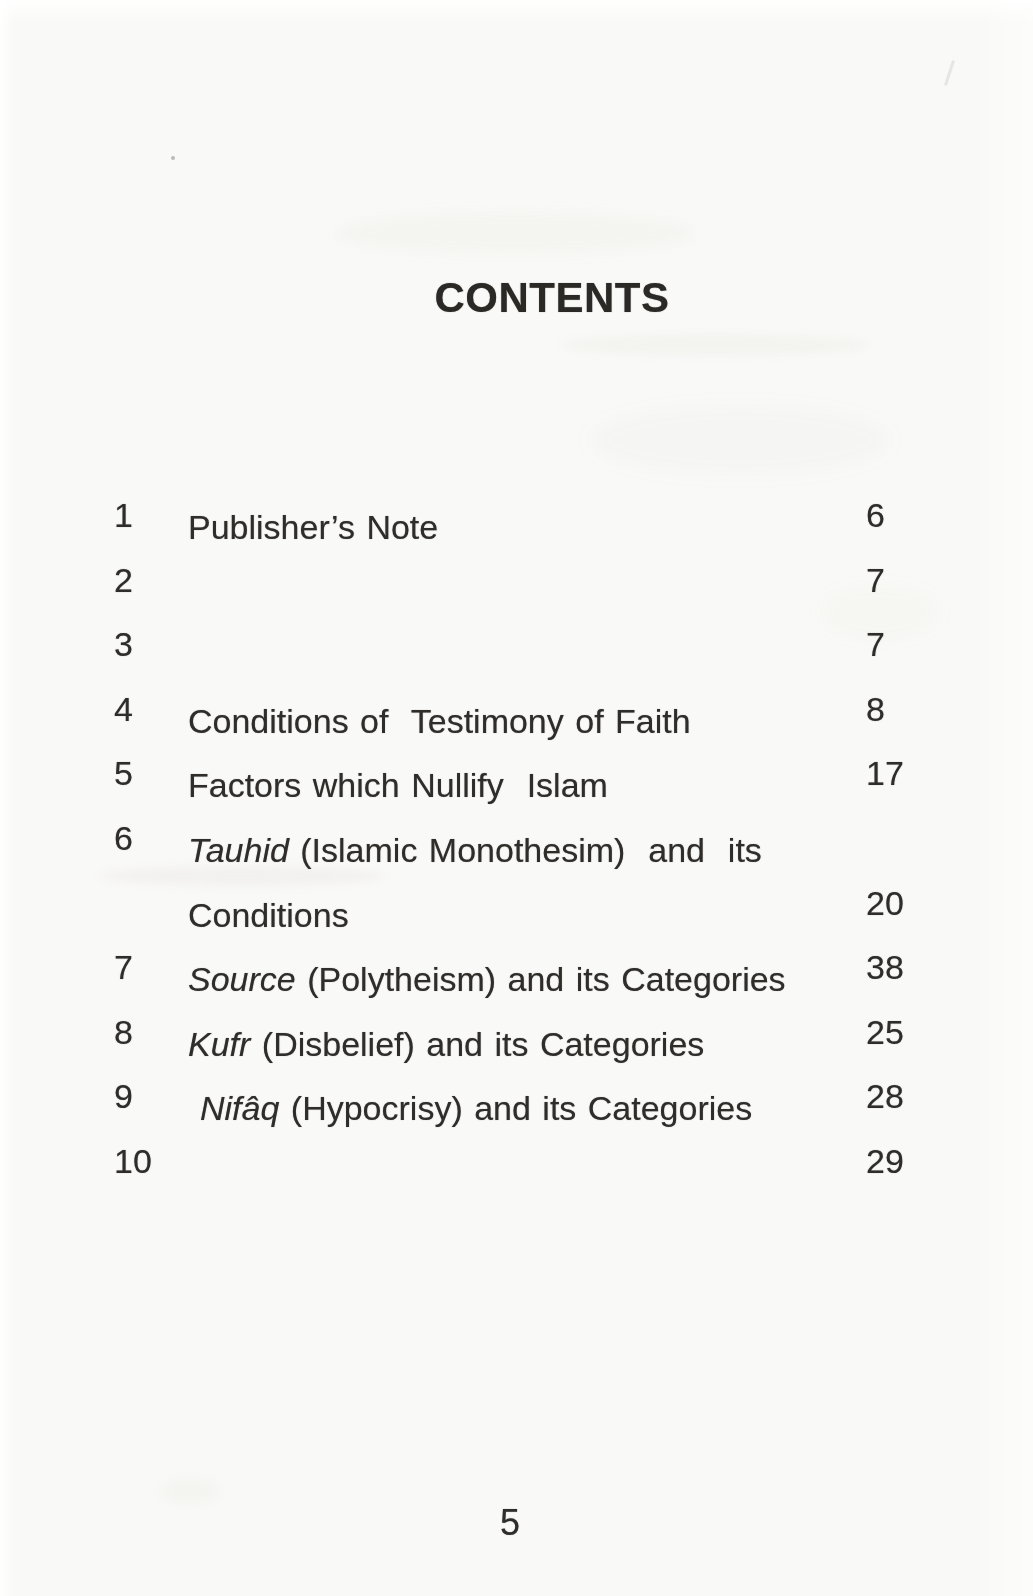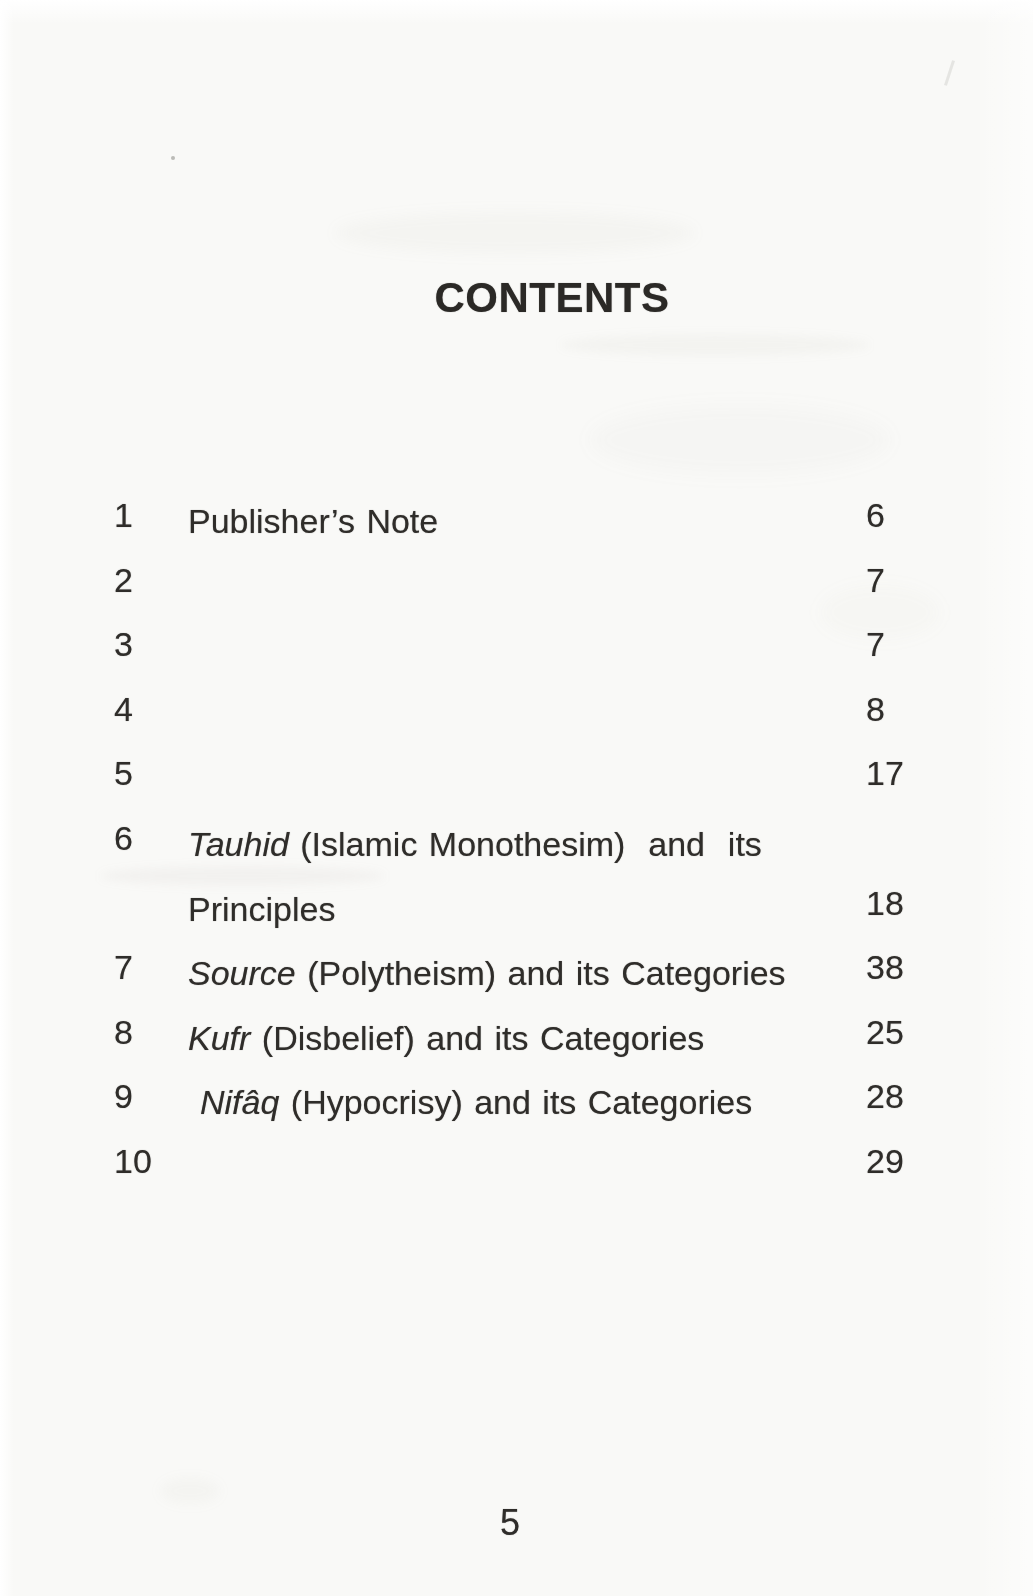--- a/index.html
+++ b/index.html
@@ -91,21 +91,21 @@
     text-shadow: 0 0 1px rgba(47,45,42,0.5);
   }
   .toc-line .num {
     position: absolute;
     left: 114px;
     top: 0;
   }
   .toc-line .ttl {
     position: absolute;
     left: 188px;
-    top: 6px;
+    top: 12px;
     white-space: pre-wrap;   
     word-spacing: 2px;
   }
   .toc-line .pg {
     position: absolute;
     left: 866px;
     top: 0;
   }
 
   .footer-num {
@@ -148,35 +148,37 @@
       <div class="toc-line" style="top: 562.6px;">
         <span class="num">2</span>
         <span class="pg">7</span>
       </div>
       <div class="toc-line" style="top: 627.2px;">
         <span class="num">3</span>
         <span class="pg">7</span>
       </div>
       <div class="toc-line" style="top: 691.8px;">
         <span class="num">4</span>
+        <span class="ttl">Conditions of  Testimony of Faith</span>
         <span class="pg">8</span>
       </div>
       <div class="toc-line" style="top: 756.4px;">
         <span class="num">5</span>
+        <span class="ttl">Factors which Nullify  Islam</span>
         <span class="pg">17</span>
       </div>
       <div class="toc-line" style="top: 821px;">
         <span class="num">6</span>
         <span class="ttl"><i>Tauhid</i> (Islamic Monothesim)  and  its</span>
         <span class="pg"></span>
       </div>
       <div class="toc-line" style="top: 885.6px;">
         <span class="num"></span>
-        <span class="ttl">Principles</span>
-        <span class="pg">18</span>
+        <span class="ttl">Conditions</span>
+        <span class="pg">20</span>
       </div>
       <div class="toc-line" style="top: 950.2px;">
         <span class="num">7</span>
         <span class="ttl"><i>Source</i> (Polytheism) and its Categories</span>
         <span class="pg">38</span>
       </div>
       <div class="toc-line" style="top: 1014.8px;">
         <span class="num">8</span>
         <span class="ttl"><i>Kufr</i> (Disbelief) and its Categories</span>
         <span class="pg">25</span>

